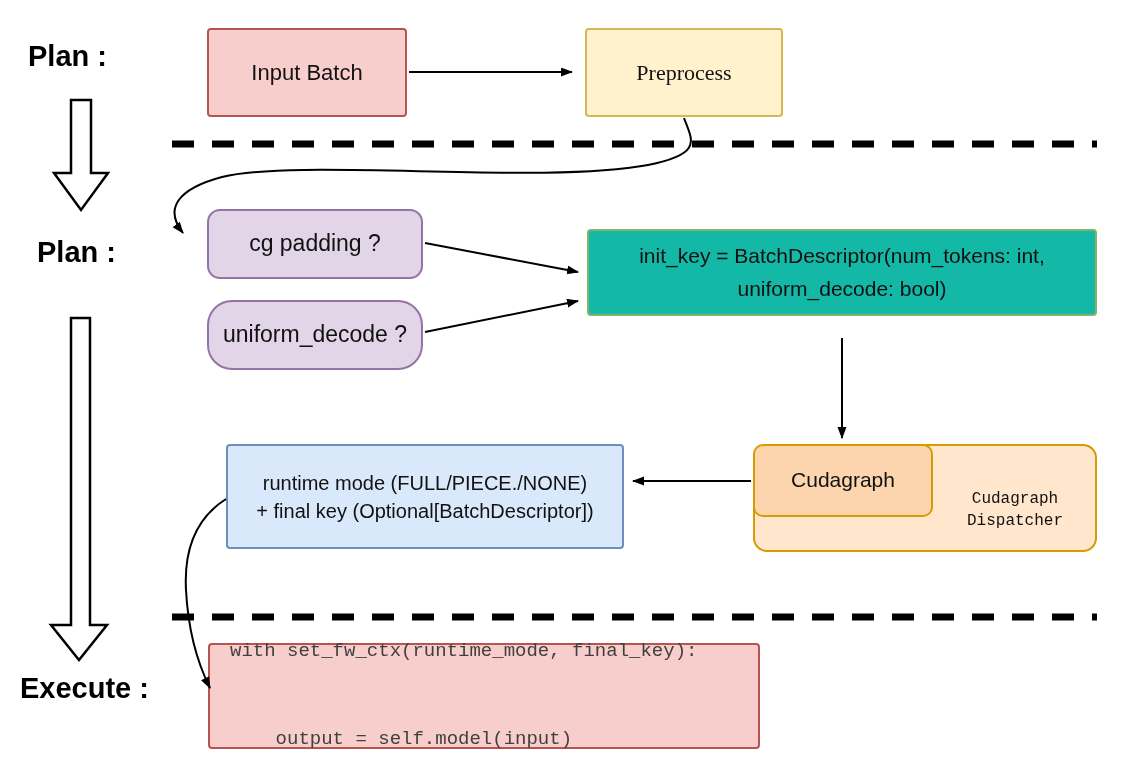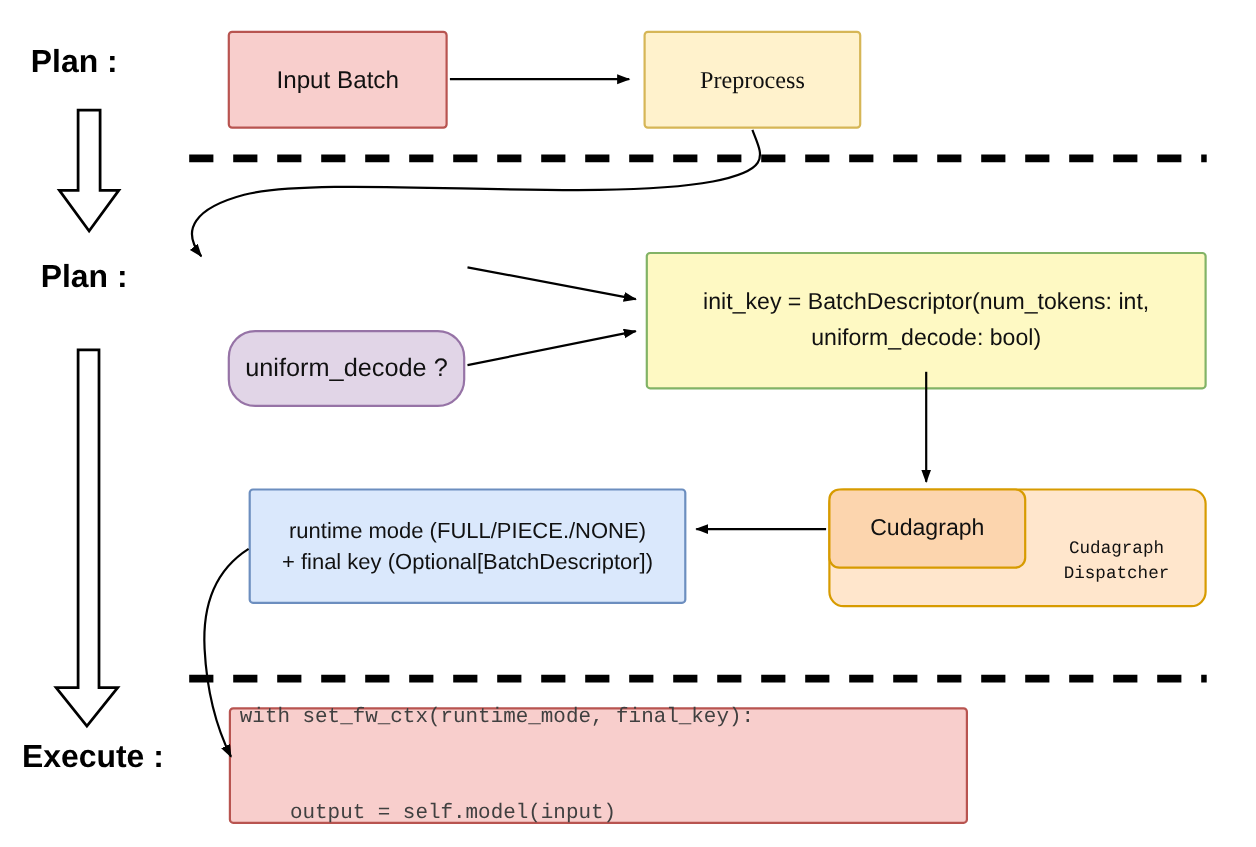--- a/index.html
+++ b/index.html
@@ -50,22 +50,22 @@
     left: 207px; top: 209px; width: 216px; height: 70px;
     background: #e1d5e7; border: 2px solid #9673a6; font-size: 23px;
     border-radius: 13px;
   }
   .node-uniform-decode {
     left: 207px; top: 300px; width: 216px; height: 70px;
     background: #e1d5e7; border: 2px solid #9673a6; font-size: 23px;
     border-radius: 25px;
   }
   .node-init-key {
-    left: 587px; top: 229px; width: 510px; height: 125px;
-    background: #fef9c3; border: 2px solid #82b366; font-size: 21px;
+    left: 587px; top: 229px; width: 510px; height: 87px;
+    background: #14b8a6; border: 2px solid #82b366; font-size: 21px;
     line-height: 1.55;
     justify-content: center;
   }
   .node-cudagraph-outer {
     left: 753px; top: 444px; width: 344px; height: 108px;
     background: #ffe6cc; border: 2px solid #d79b00;
     border-radius: 14px;
   }
   .node-dispatch {
     left: 753px; top: 444px; width: 180px; height: 73px;
@@ -77,27 +77,27 @@
     background: transparent; border: none; font-size: 16px;
     line-height: 1.4;
     font-family: Liberation Mono, monospace;
   }
   .node-runtime {
     left: 226px; top: 444px; width: 398px; height: 105px;
     background: #dae8fc; border: 2px solid #6c8ebf; font-size: 20px;
     line-height: 1.4;
   }
   .node-execute-code {
-    left: 208px; top: 643px; width: 672px; height: 106px;
+    left: 208px; top: 643px; width: 552px; height: 106px;
     background: #f8cecc; border: 2px solid #b85450;
     font-family: "Liberation Mono", "DejaVu Sans Mono", monospace;
     font-size: 19px;
     color: #404040;
     justify-content: flex-start;
-    padding-left: 8px;
+    padding-left: 20px;
     text-align: left;
     line-height: 1.55;
   }
   .code-lines { white-space: pre; }
   .label-input   { left: 28px;  top: 40px;  }
   .label-plan    { left: 37px;  top: 236px; }
   .label-execute { left: 20px;  top: 672px; text-align: center; }
 </style>
 </head>
 <body>
@@ -135,20 +135,21 @@
   </svg>
 
   <div class="section-label label-input">Plan :</div>
   <div class="section-label label-plan">Plan :</div>
   <div class="section-label label-execute">Execute :</div>
 
   <div class="node node-input-batch">Input Batch</div>
 
   <div class="node node-preprocess">Preprocess</div>
 
+  <div class="node node-cg-padding">cg padding ?</div>
 
   <div class="node node-uniform-decode">uniform_decode ?</div>
 
   <div class="node node-init-key">
     <div>
       <div>init_key = BatchDescriptor(num_tokens: int,</div>
       <div>uniform_decode: bool)</div>
     </div>
   </div>
 

